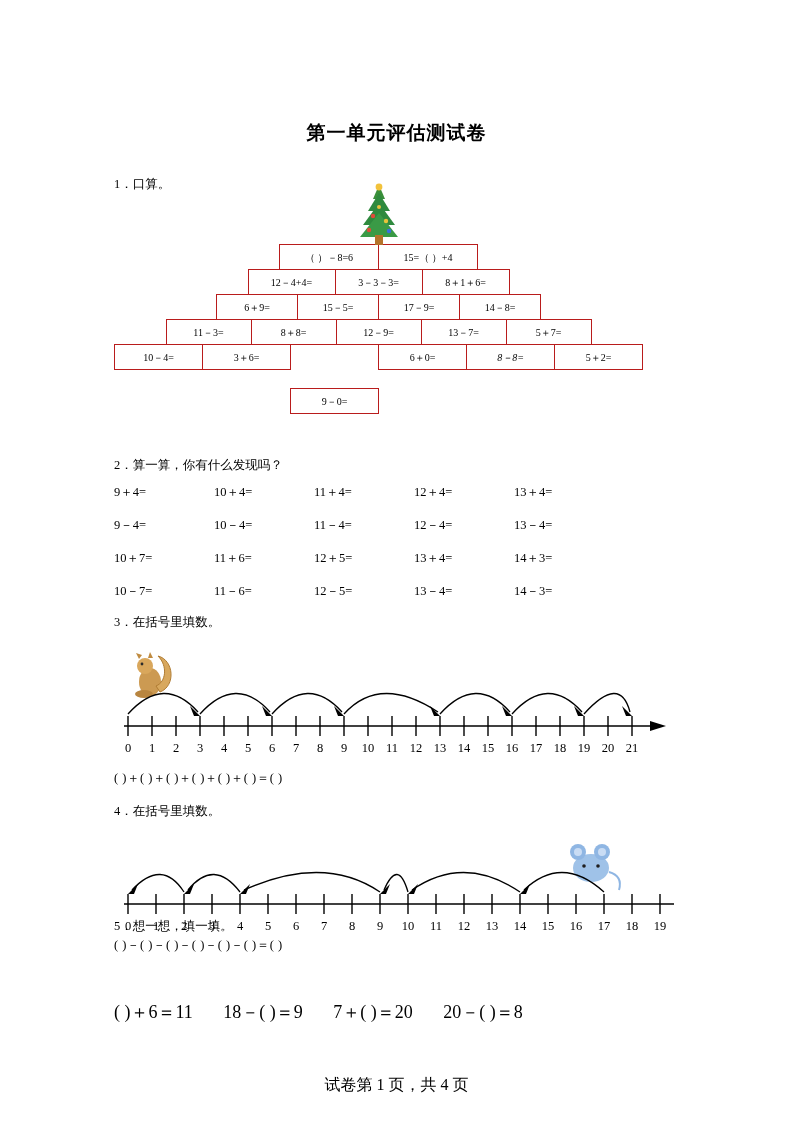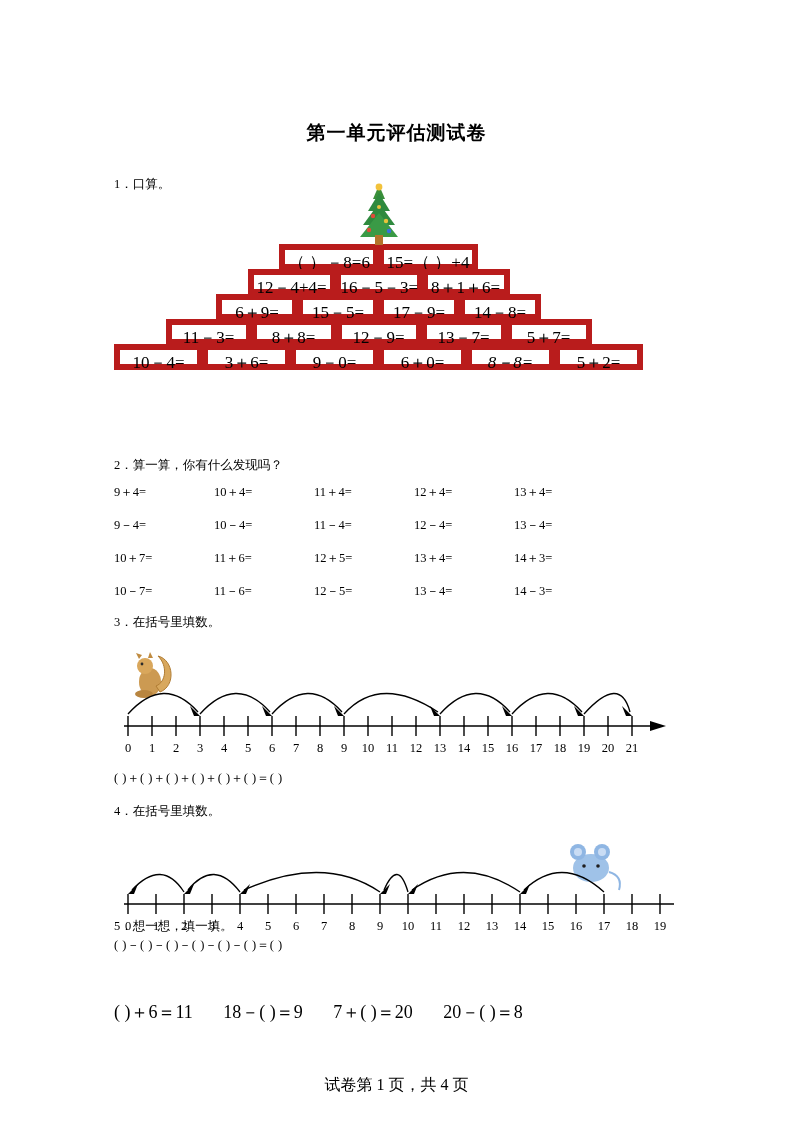--- a/index.html
+++ b/index.html
@@ -44,25 +44,25 @@
     top: 245px;
     left: 114px;
     width: 530px;
   }
   .prow {
     display: flex;
     justify-content: center;
     margin-top: -1px;
   }
   .cell {
-    border: 6px solid #b91c1c;
+    border: 1px solid #b91c1c;
     height: 26px;
     line-height: 26px;
     text-align: center;
-    font-size: 17px;
+    font-size: 10px;
     box-sizing: border-box;
     margin-left: -1px;
     white-space: nowrap;
   }
   .tree {
     position: absolute;
     top: -62px;
     left: 50%;
     transform: translateX(-50%);
     width: 60px;
@@ -135,40 +135,40 @@
         <circle cx="40" cy="48" r="2.2" fill="#3b6fe2"></circle>
         <circle cx="30" cy="24" r="2" fill="#e8c33b"></circle>
       </svg>
     </div>
     <div class="prow">
       <div class="cell" style="width:100px;">（  ）－8=6</div>
       <div class="cell" style="width:100px;">15=（  ）+4</div>
     </div>
     <div class="prow">
       <div class="cell" style="width:88px;">12－4+4=</div>
-      <div class="cell" style="width:88px;">16－5－3=</div>
+      <div class="cell" style="width:88px;">3－3－3=</div>
       <div class="cell" style="width:88px;">8＋1＋6=</div>
     </div>
     <div class="prow">
       <div class="cell" style="width:82px;">6＋9=</div>
       <div class="cell" style="width:82px;">15－5=</div>
       <div class="cell" style="width:82px;">17－9=</div>
       <div class="cell" style="width:82px;">14－8=</div>
     </div>
     <div class="prow">
       <div class="cell" style="width:86px;">11－3=</div>
       <div class="cell" style="width:86px;">8＋8=</div>
       <div class="cell" style="width:86px;">12－9=</div>
       <div class="cell" style="width:86px;">13－7=</div>
       <div class="cell" style="width:86px;">5＋7=</div>
     </div>
     <div class="prow">
       <div class="cell" style="width:89px;">10－4=</div>
       <div class="cell" style="width:89px;">3＋6=</div>
-      <div class="cell" style="width:89px;">9－0=</div>
+      <div class="cell" style="width:89px;margin-top:44px;">9－0=</div>
       <div class="cell" style="width:89px;">6＋0=</div>
       <div class="cell" style="width:89px;font-style:italic;">8－8=</div>
       <div class="cell" style="width:89px;">5＋2=</div>
     </div>
   </div>
 
   <div class="q-label" style="top:457px;">2．算一算，你有什么发现吗？</div>
 
   <div class="grid2">
     <div class="grow">

